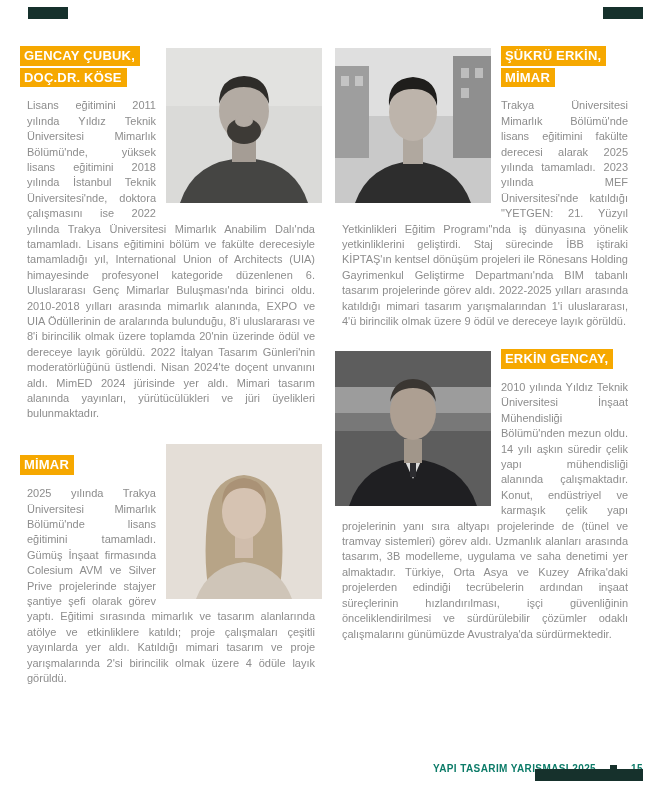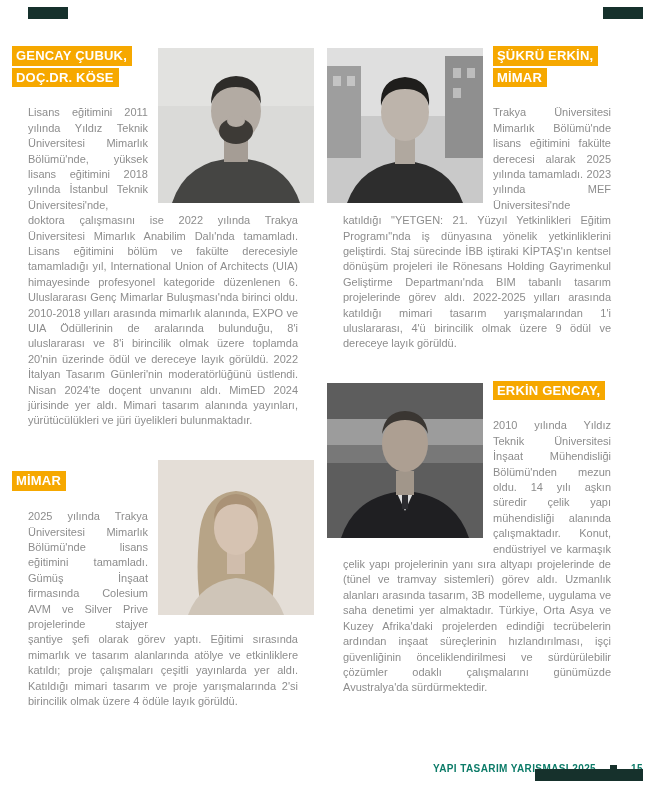--- a/index.html
+++ b/index.html
@@ -13,37 +13,37 @@
   .page{
     position:relative; width:671px; height:786px; margin:0 auto;
     background:#ffffff; overflow:hidden;
     font-family:"Liberation Sans","DejaVu Sans",sans-serif;
   }
   .corner-bar{ position:absolute; height:12px; background:var(--teal-dark); }
   .bar-tl{ top:7px;  left:28px;  width:40px; }
   .bar-tr{ top:7px;  right:28px; width:40px; }
   .bar-br{ bottom:5px; right:28px; width:108px; }
 
-  .columns{ position:absolute; top:46px; left:12px; width:615px; display:flex; gap:13px; }
+  .columns{ position:absolute; top:46px; left:20px; width:615px; display:flex; gap:13px; }
   .col{ width:302px; }
   .col.col-right{ width:300px; }
 
   .bio{ display:flow-root; }
   .bio + .bio{ margin-top:13px; }
 
   .photo{ width:156px; height:155px; overflow:hidden; background:#d9d9d9; }
   .photo.right{ float:right; margin:2px 0 8px 10px; }
   .photo.left{  float:left;  margin:2px 10px 8px 0; }
   .photo svg{ display:block; }
 
   .label{ margin:0 0 9px 0; font-size:13px; line-height:1.05; font-weight:bold;
           letter-spacing:.2px; color:#ffffff; }
   .hl{ display:inline-block; background:var(--accent); padding:3px 5px 3px 4px; margin-bottom:2px; }
 
-  .body{ margin:16px; font-size:11px; line-height:15.4px; color:var(--body-gray);
+  .body{ margin:7px; font-size:11px; line-height:15.4px; color:var(--body-gray);
          text-align:justify; }
 
   .footer{ position:absolute; right:28px; bottom:12px; display:flex; align-items:center;
            gap:14px; font-size:10px; font-weight:bold; letter-spacing:.4px;
            color:var(--teal-text); }
   .footer-sq{ display:inline-block; width:7px; height:7px; background:var(--teal-dark); }
 </style>
 </head>
 <body>
 

